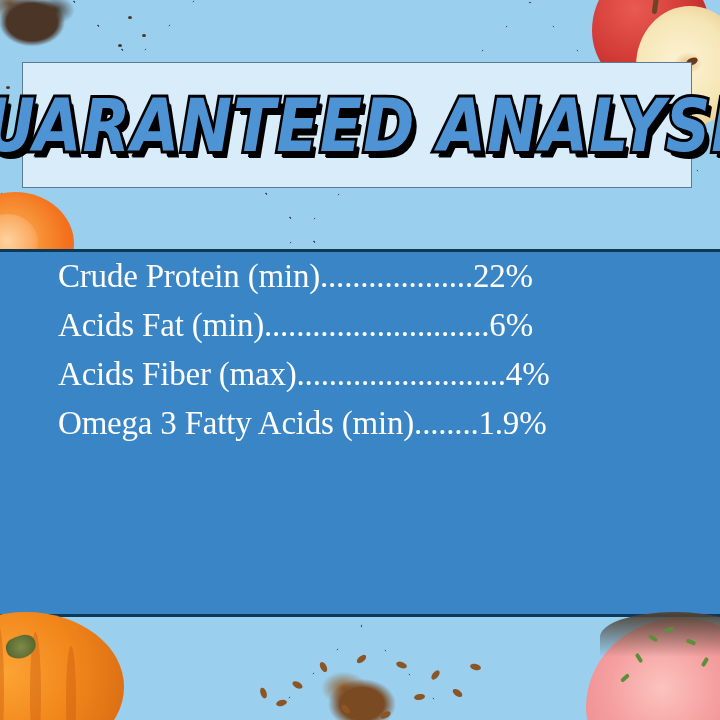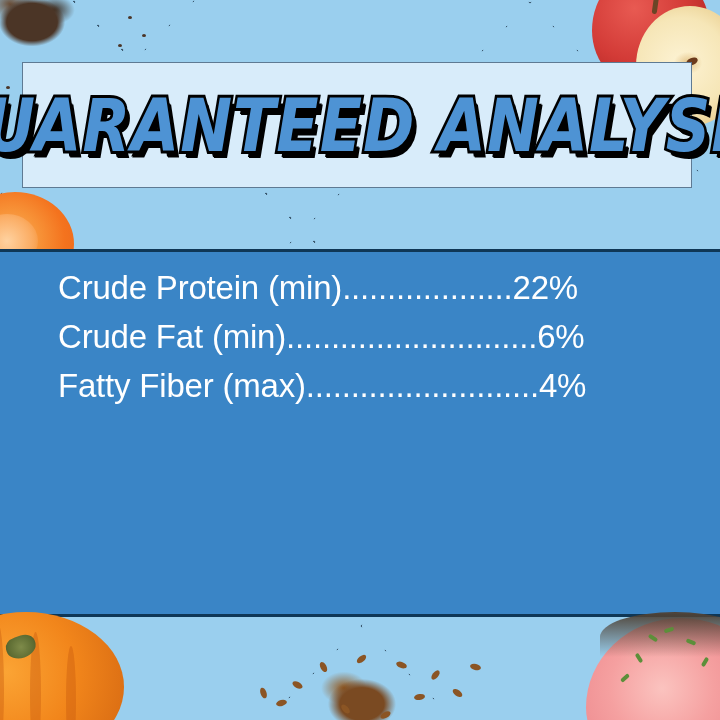--- a/index.html
+++ b/index.html
@@ -79,22 +79,23 @@
     width: 720px;
     height: 368px;
     background: #3A85C6;
     border-top: 3px solid #0F3756;
     border-bottom: 3px solid #0F3756;
     box-sizing: border-box;
   }
   .rows {
     position: absolute;
     left: 58px;
-    top: 263px;
+    top: 252px;
     width: 604px;
+    font-family: Liberation Serif, serif;
   }
   .row {
     font-size: 33px;
     color: #FFFFFF;
     line-height: 49px;
     white-space: nowrap;
     letter-spacing: -0.2px;
   }
   .kcal {
     position: absolute;
@@ -260,22 +261,23 @@
   <div class="deco carrot2"></div>
   <div class="deco carrot2-core"></div>
 
   <div class="title-plate"></div>
   <div class="title-text">GUARANTEED ANALYSIS</div>
 
   <div class="panel"></div>
 
   <div class="rows">
     <div class="row">Crude Protein (min)...................22%</div>
-    <div class="row">Crude Fat (min)............................6%</div>
-    <div class="row">Fatty Fiber (max)..........................4%</div>
+    <div class="row">Acids Fat (min)............................6%</div>
+    <div class="row">Acids Fiber (max)..........................4%</div>
+    <div class="row">Omega 3 Fatty Acids (min)........1.9%</div>
   </div>
 
 
   <div class="deco pumpkin"></div>
 
   <div class="deco pumpkin-rib" style="left:-8px;top:624px;width:12px;height:132px;"></div>
   <div class="deco pumpkin-rib" style="left:30px;top:632px;width:11px;height:124px;"></div>
   <div class="deco pumpkin-rib" style="left:66px;top:646px;width:10px;height:108px;"></div>
   <div class="deco pumpkin-stem"></div>
 

